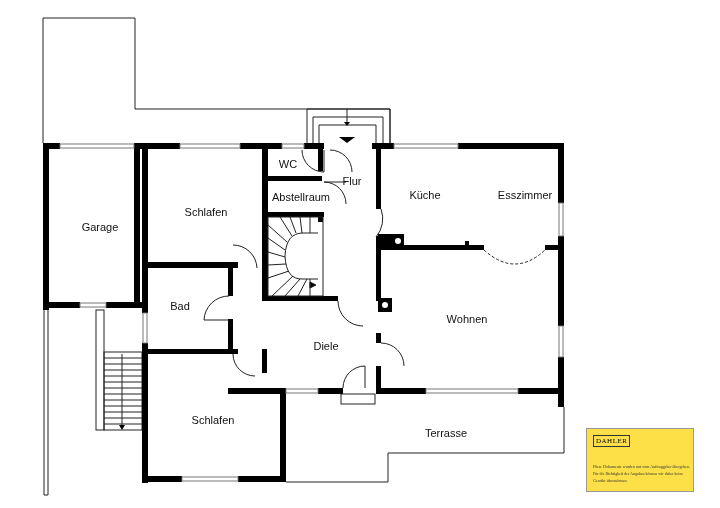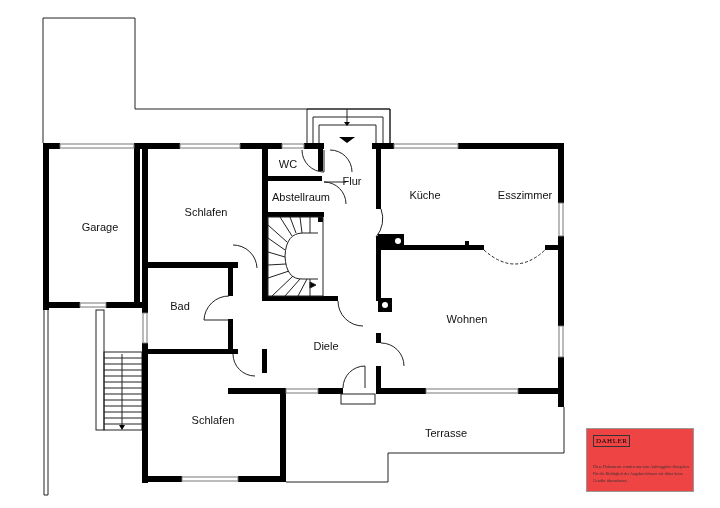--- a/index.html
+++ b/index.html
@@ -3,21 +3,21 @@
 <meta charset="utf-8">
 <style>
   html,body{margin:0;padding:0;background:#fff;}
   body{width:720px;height:508px;position:relative;overflow:hidden;font-family:"Liberation Sans",sans-serif;}
   svg{position:absolute;left:0;top:0;}
   .lbl{font-family:"Liberation Sans",sans-serif;font-size:11px;fill:#111;}
   .wall{fill:#000;}
   .thin{fill:none;stroke:#222;stroke-width:1;}
   .win{fill:#fff;stroke:#777;stroke-width:1;}
   .door{fill:none;stroke:#222;stroke-width:1;}
-  .legend{position:absolute;left:586px;top:428px;width:106px;height:62px;border:1px solid #999;background:#ef4444;}
+  .legend{position:absolute;left:586px;top:428px;width:106px;height:62px;border:1px solid #999;background:#fde047;}
   .legend .brand{position:absolute;left:6px;top:6px;font-family:"Liberation Serif",serif;font-size:7px;border:1px solid #333;padding:1px 2px;letter-spacing:0.5px;}
   .legend .note{position:absolute;left:6px;top:34px;width:98px;font-family:"Liberation Serif",serif;font-size:4px;line-height:7px;color:#333;}
 </style>
 </head>
 <body>
 
 <svg width="720" height="508" viewBox="0 0 720 508">
 
   <polyline class="thin" points="43,143 43,18 135,18 135,109 390,109 390,143"></polyline>
   <polyline class="thin" points="44,310 44,495 48,495"></polyline>

